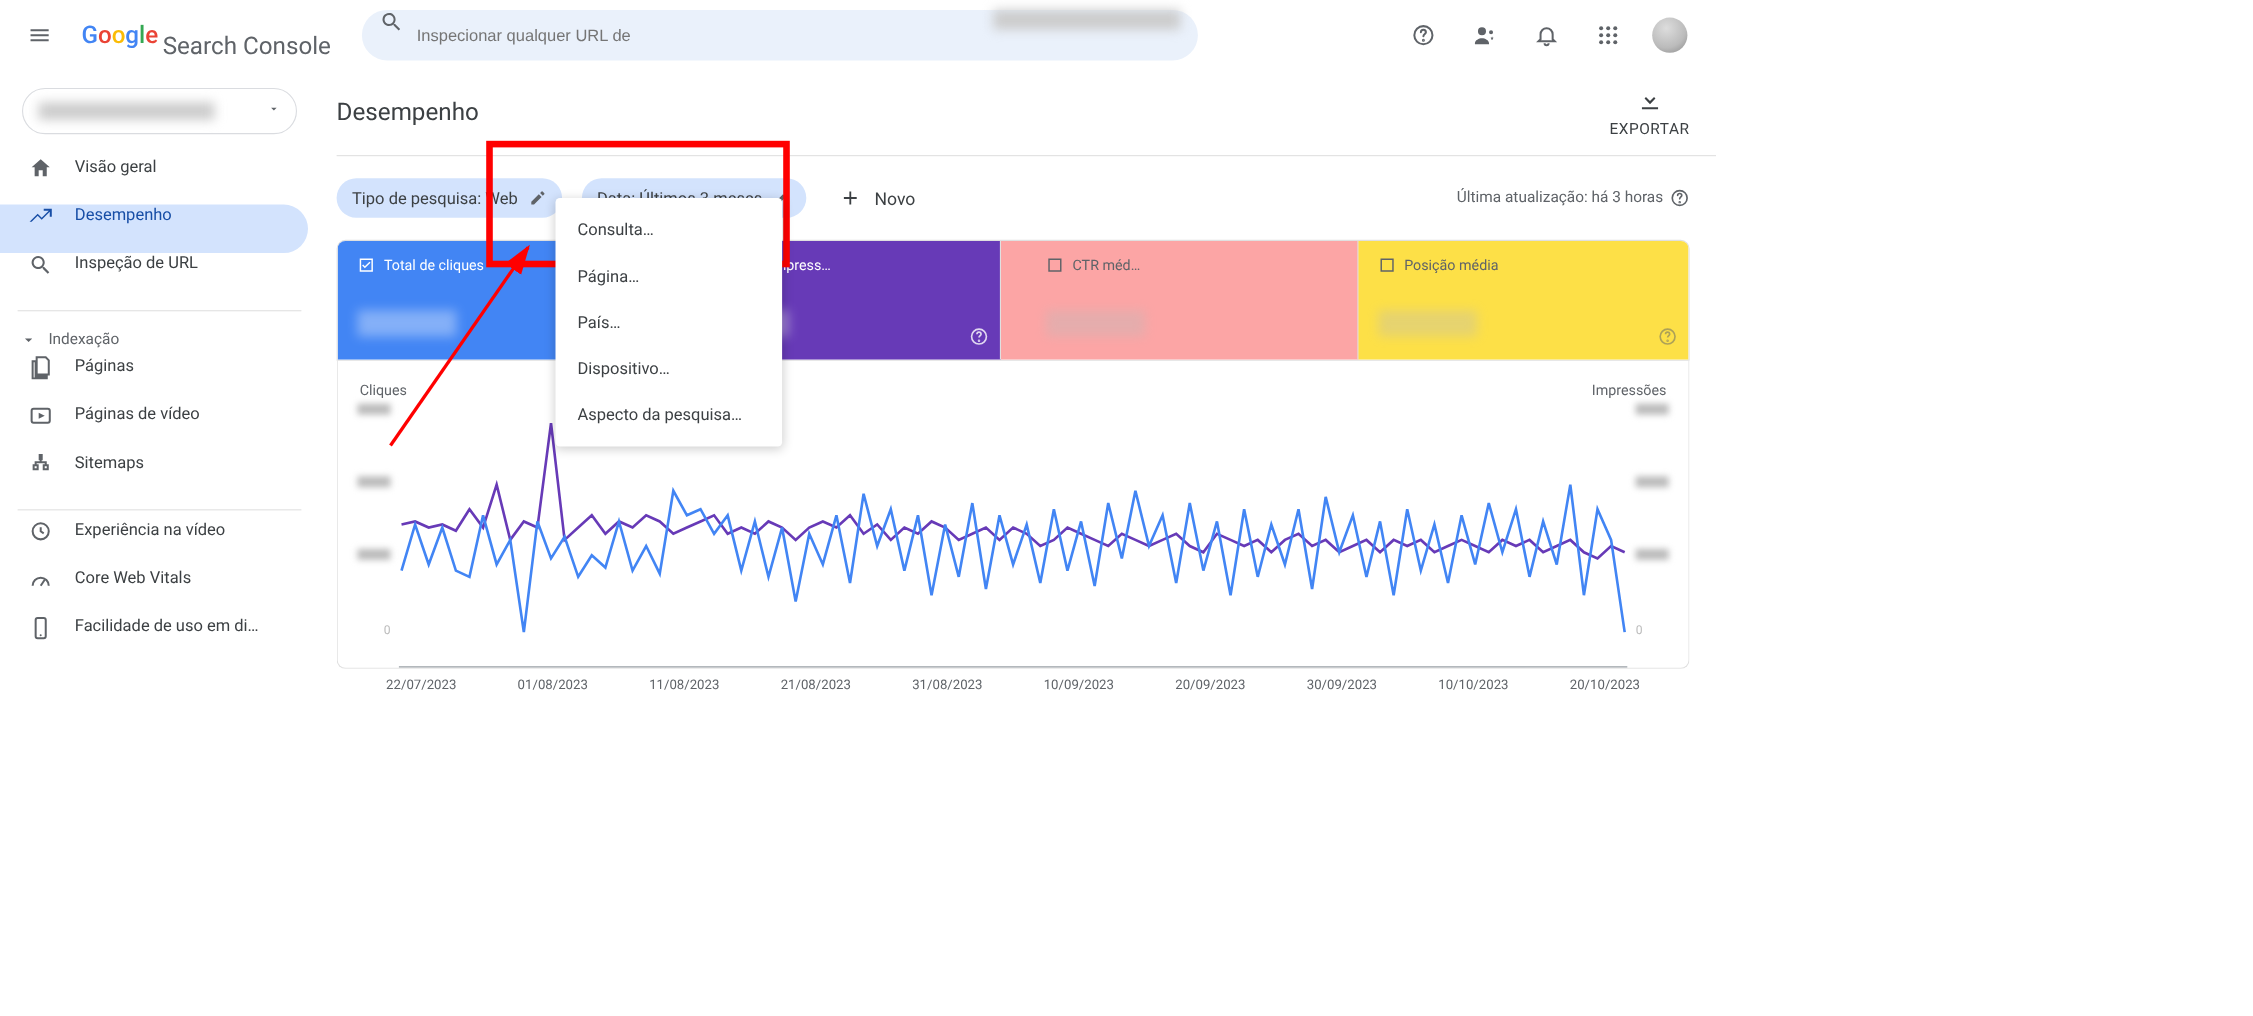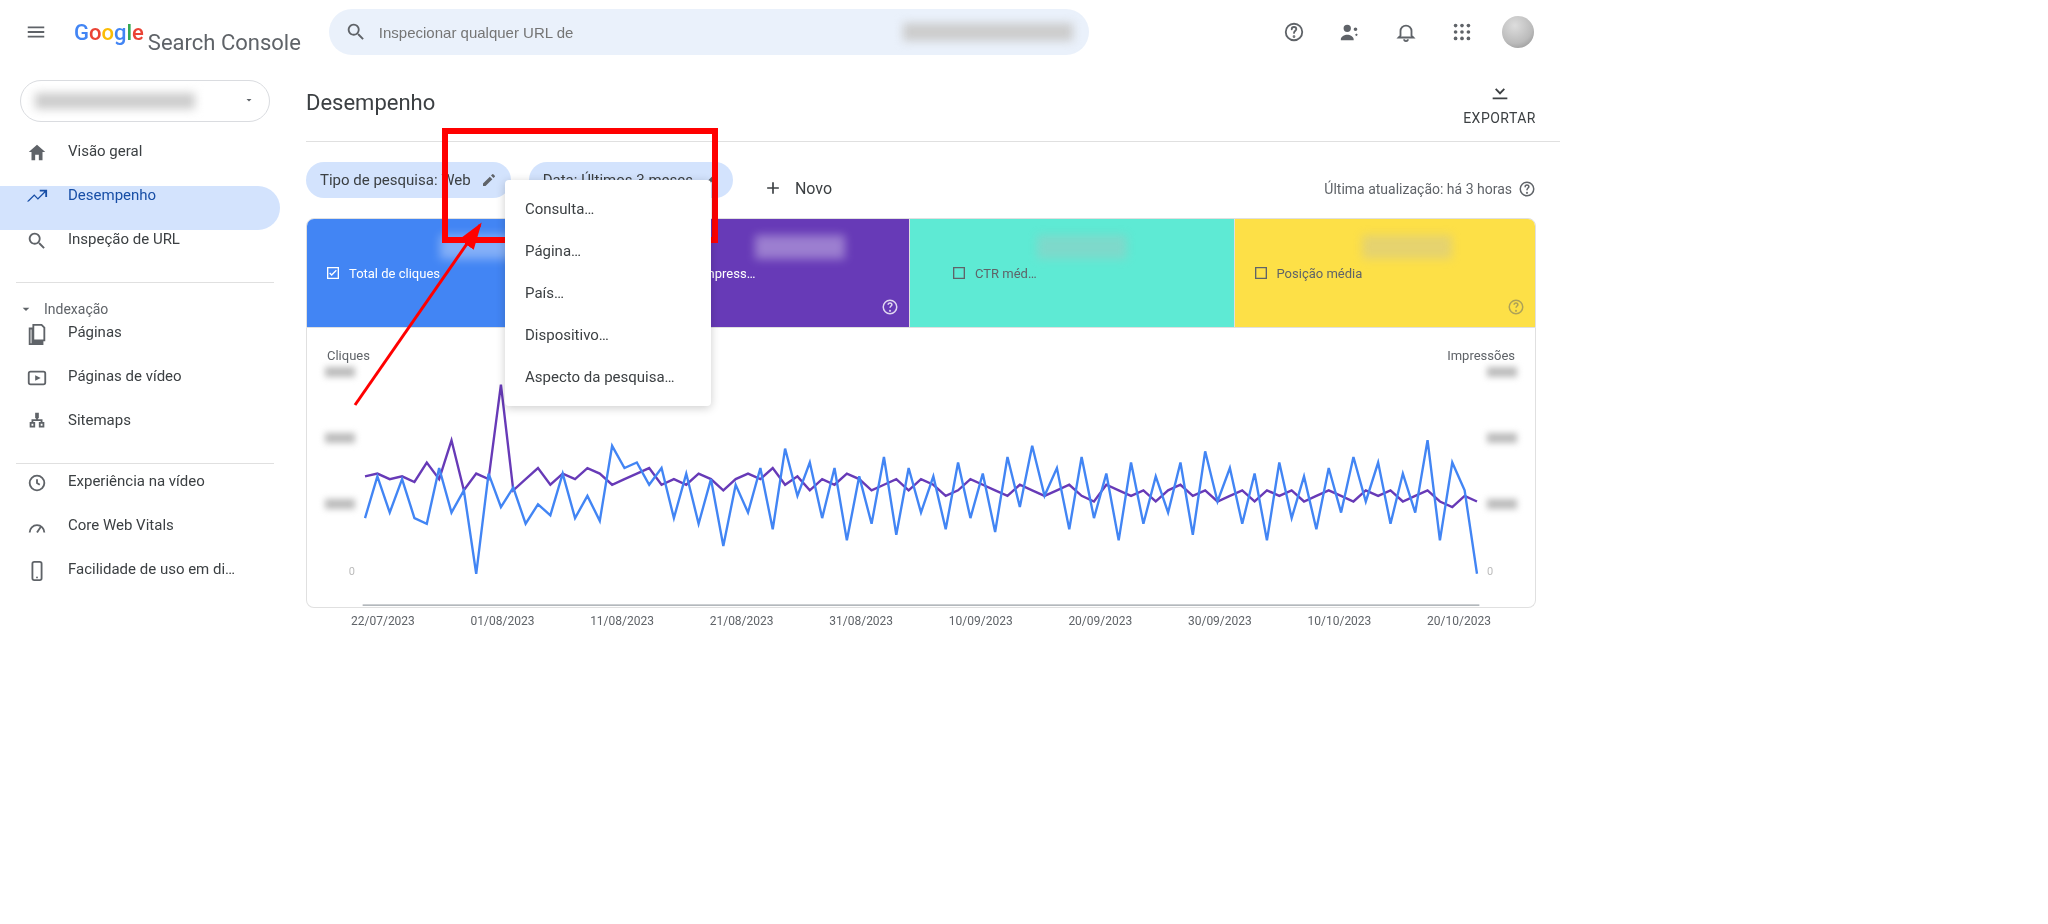--- a/index.html
+++ b/index.html
@@ -41,21 +41,21 @@
   .logo-l   { color:#34A853; font-weight:500; font-size:22px; }
   .logo-e   { color:#EA4335; font-weight:500; font-size:22px; }
   .logo-sc  { color:#5f6368; font-weight:400; font-size:22px; margin-left:4px;margin-top:20px; }
 
   .searchbar {
     flex: 0 0 auto;
     width: 760px;
     height: 46px;
     background: #eaf1fb;
     border-radius: 23px;
-    display: flex; align-items: center;
+    display: flex; 
     padding: 0 16px;
     gap: 12px;
   }
   .searchbar svg { fill:#5f6368; }
   .searchbar input {
     border:none; background:transparent; outline:none;
     font-size:15px; color:#5f6368; flex:1;
   }
   .searchbar .blur {
     width:170px; height:18px; filter:blur(5px);
@@ -140,21 +140,21 @@
   .page-title { font-size:22px; color:#3c4043; }
   .export-btn {
     margin-left:auto;
     display:flex; align-items:center; gap:8px;
     color:#3c4043; font-size:14px; letter-spacing:0.5px;
     cursor:pointer;
     flex-direction:column;
   }
 
   .filter-row {
-    display:flex; align-items:flex-end; gap:18px;
+    display:flex; align-items:center; gap:18px;
     padding: 20px 24px 20px 0;
     position:relative;
   }
   .chip {
     background:#d3e3fd;
     border-radius:18px;
     height:36px;
     display:flex; align-items:center;
     padding:0 14px;
     gap:10px;
@@ -196,26 +196,27 @@
     border-radius:8px 8px 0 0;
     overflow:hidden;
     border:1px solid #e0e0e0;
     margin-right:24px;
     position:relative;
     z-index:3;
   }
   .metric-card {
     flex:1;
     padding:14px 18px;
-    display:flex; flex-direction:row;
+    display:flex; flex-direction:column;
+    justify-content:space-between;
     cursor:pointer;
   }
   .metric-card.clicks   { background:#4285F4; color:#fff; border-right:1px solid rgba(255,255,255,.4); }
   .metric-card.impress  { background:#673AB7; color:#fff; border-right:1px solid #e0e0e0; }
-  .metric-card.ctr      { background:#5eead4; color:#5f6368; border-right:1px solid #e0e0e0;padding-left:41px; }
+  .metric-card.ctr      { background:#fca5a5; color:#5f6368; border-right:1px solid #e0e0e0;padding-left:41px; }
   .metric-card.pos      { background:#fde047; color:#5f6368; }
   .metric-card-top { display:flex; align-items:center; gap:8px; font-size:13px; }
   .metric-card-top .chk { width:16px; height:16px; display:inline-flex; }
   .metric-value { font-size:28px; font-weight:400; }
   .metric-value .blurnum { display:inline-block; width:90px; height:24px; background:currentColor; opacity:.35; filter:blur(5px); }
   .metric-info { position:absolute; bottom:8px; right:10px; opacity:.8; }
   .metric-card { position:relative; }
   .metric-card.ctr .metric-info, .metric-card.pos .metric-info { opacity:.5; }
 
   

